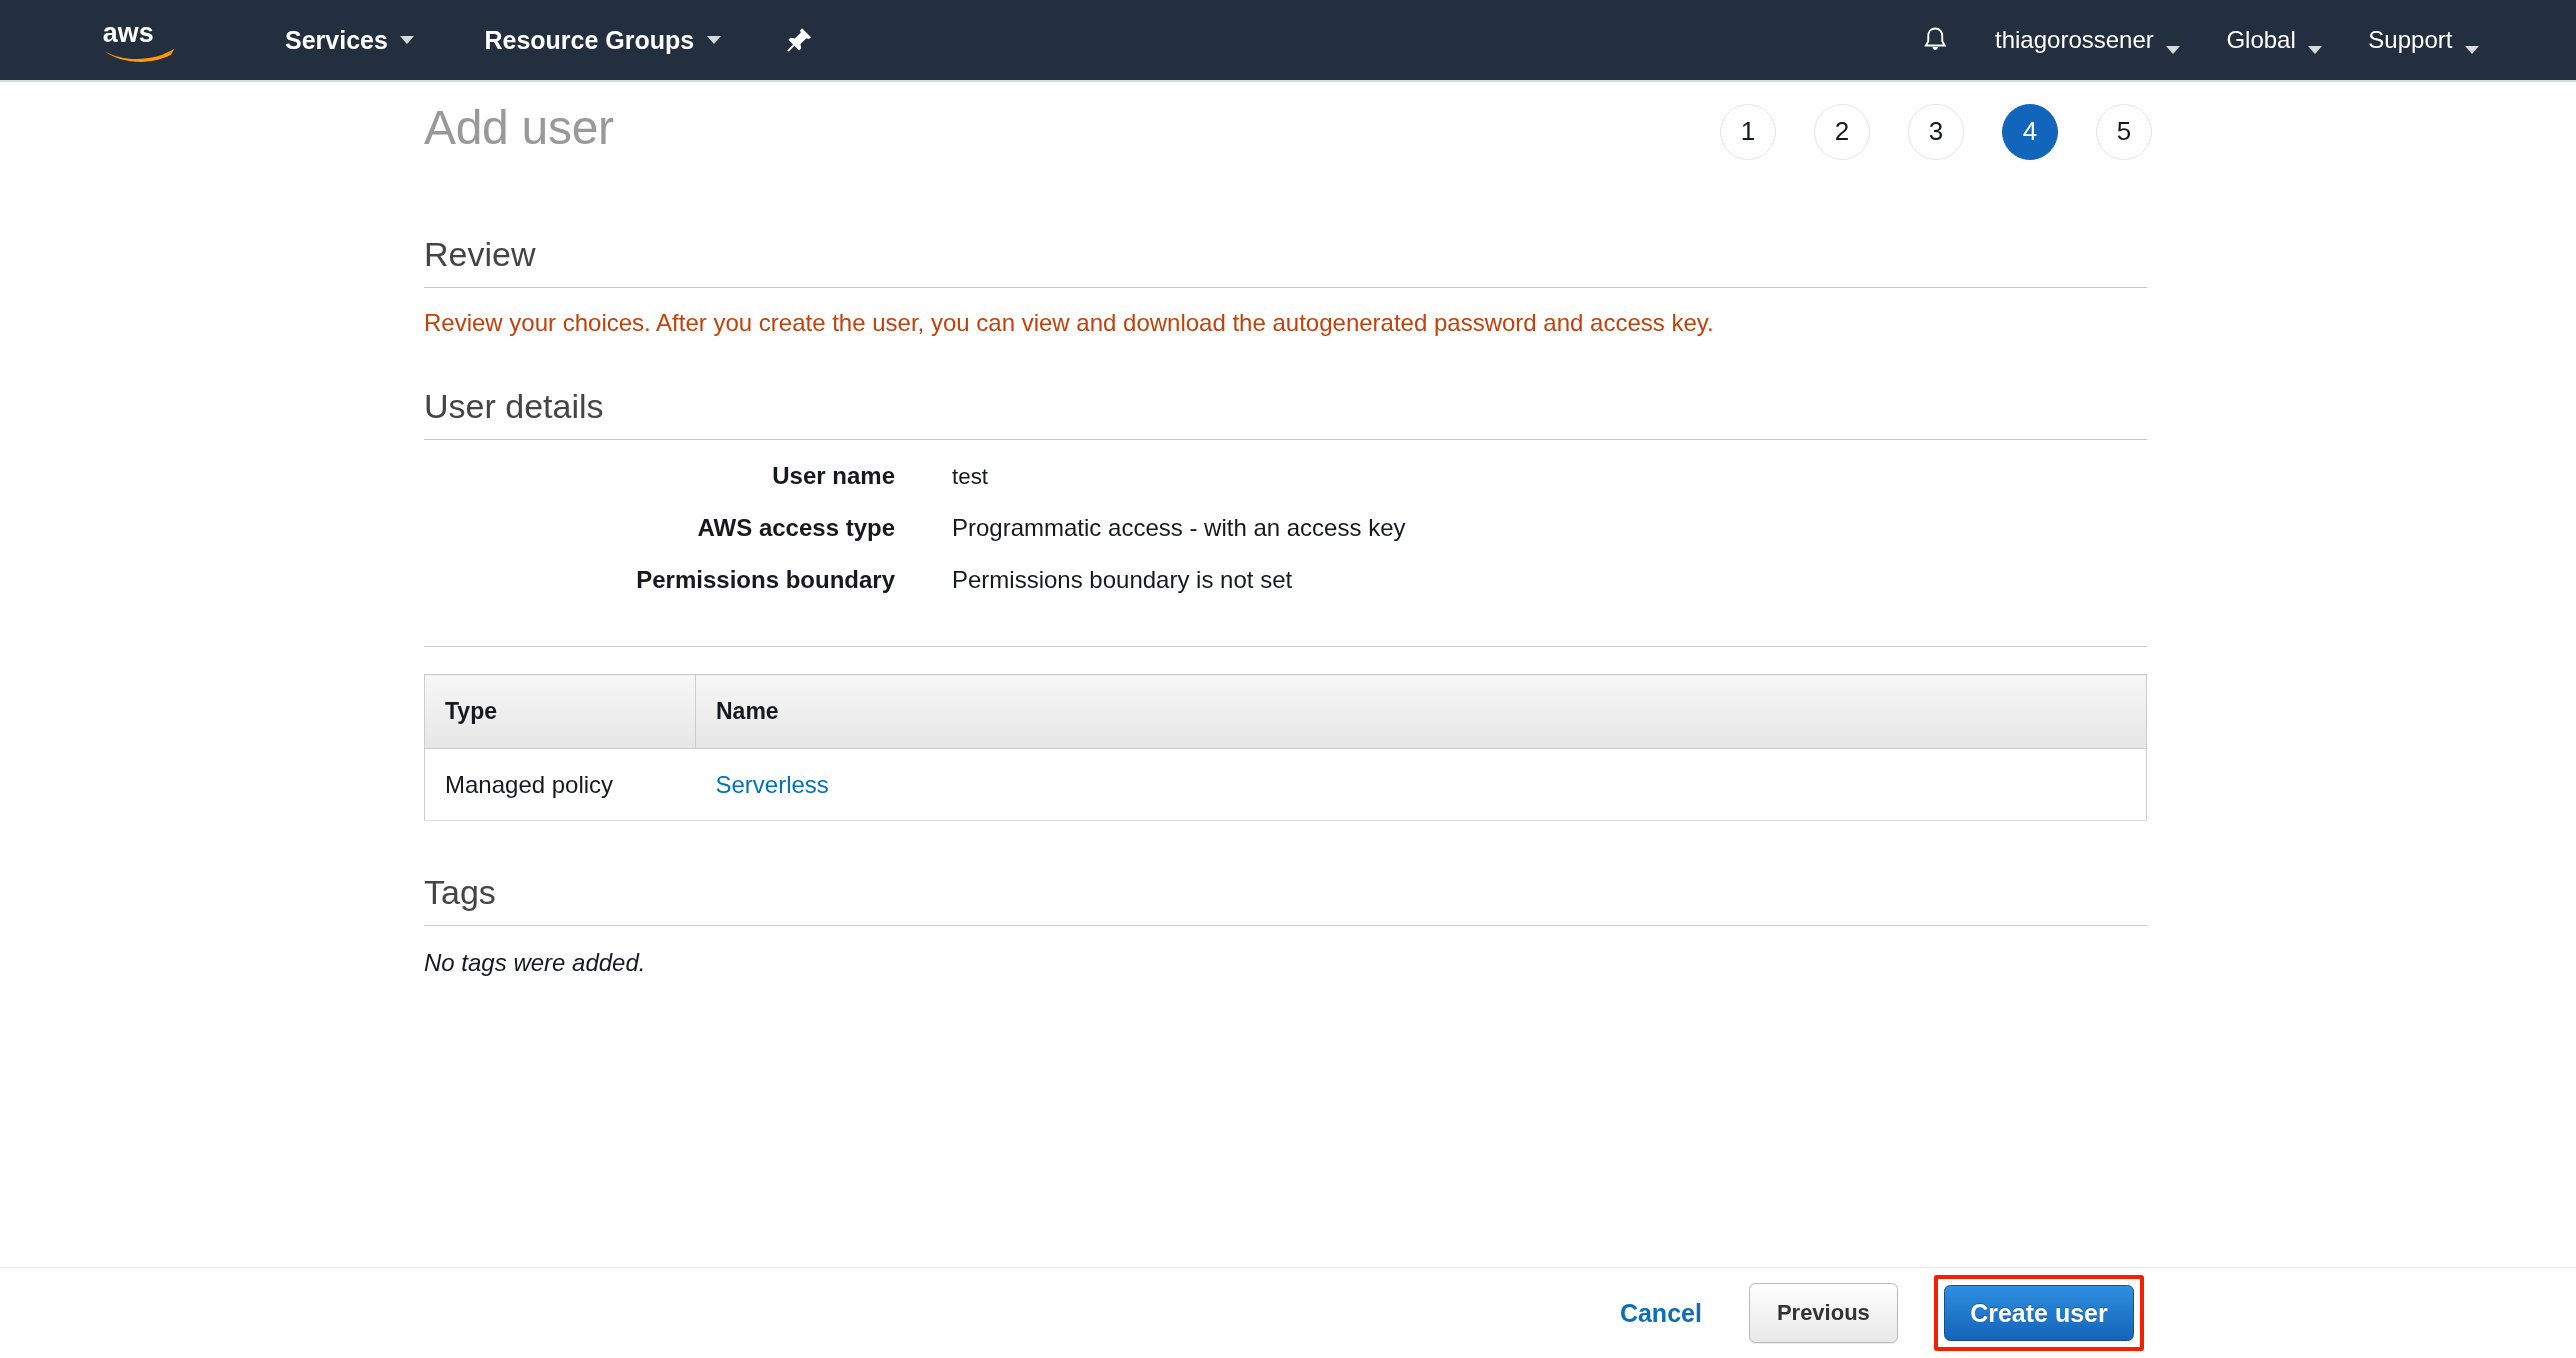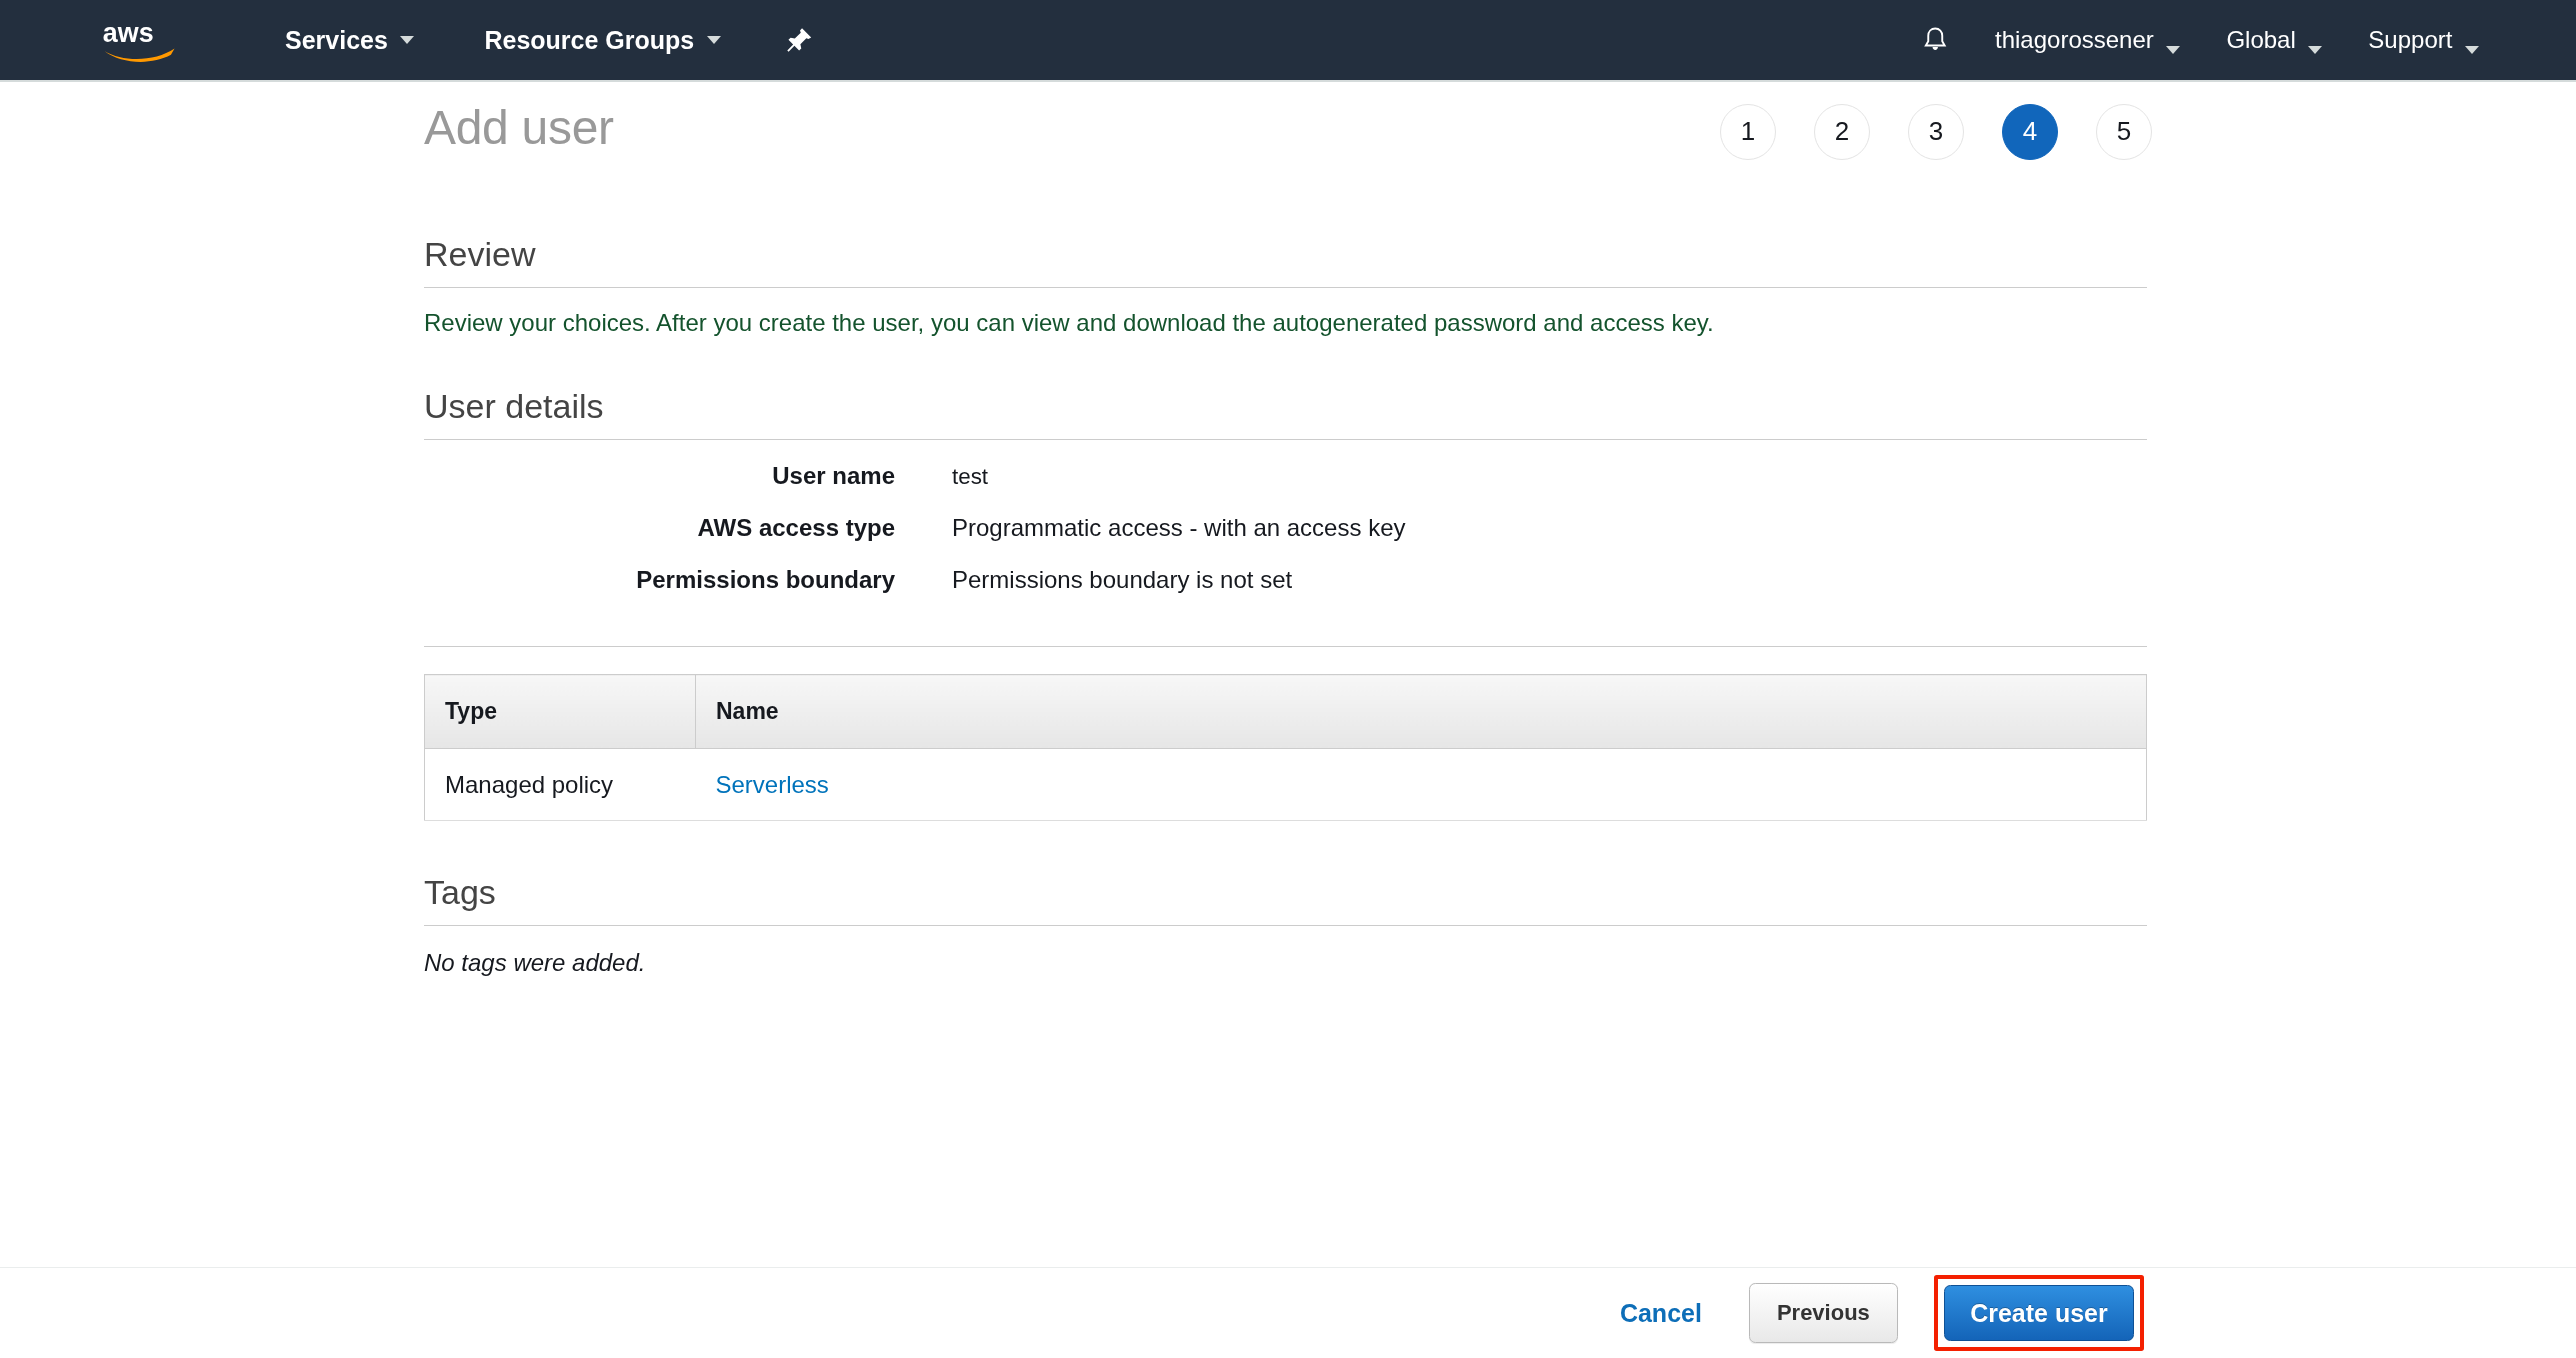--- a/index.html
+++ b/index.html
@@ -78,21 +78,21 @@
   .content {
     position: absolute; left: 424px; top: 235px;
     width: 1723px;
   }
   .section-title {
     font-size: 34px; color: #444444; font-weight: normal;
     padding-bottom: 12.6px;
   }
   .hr { height: 0.9px; background: #cccccc; width: 1723px; }
   .section-desc {
-    font-size: 24px; color: #14532d; padding-top: 21.5px;
+    font-size: 24px; color: #c2410c; padding-top: 21.5px;
   }
 
   .s-user-details { margin-top: 50px; }
   .detail-list { margin-top: 23px; }
   .detail-row {
     display: flex; align-items: baseline; margin-bottom: 24px;
   }
   .detail-label {
     width: 471px; text-align: right; padding-right: 0;
     font-size: 24px; font-weight: bold; color: #16191f;

